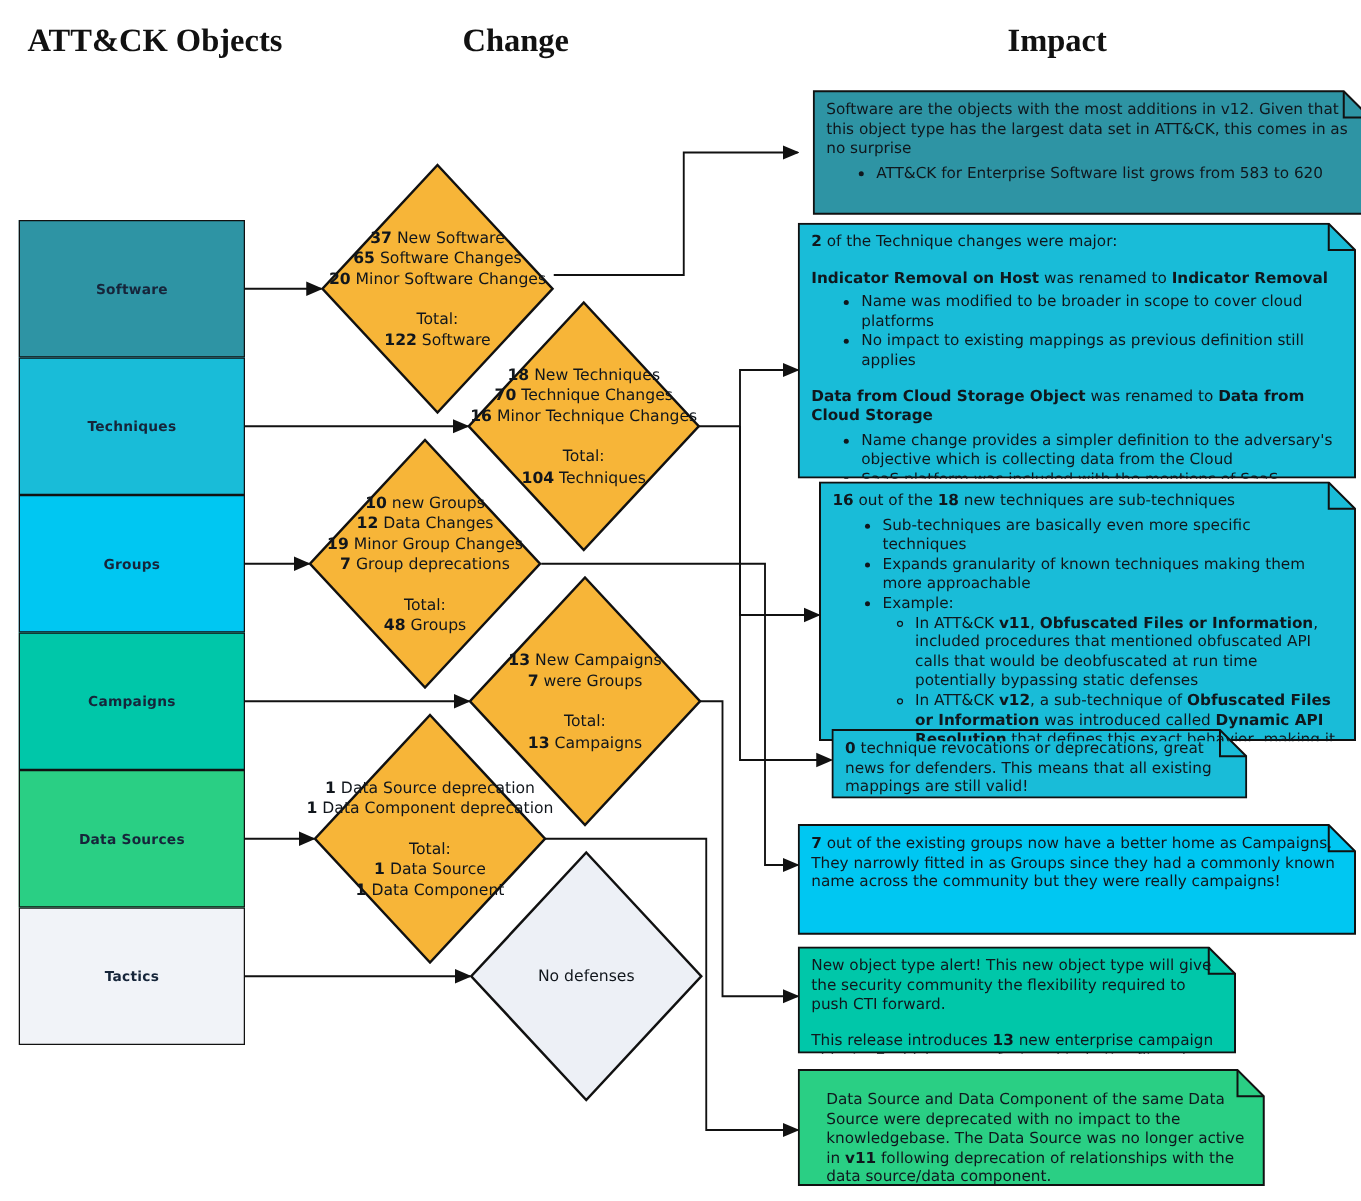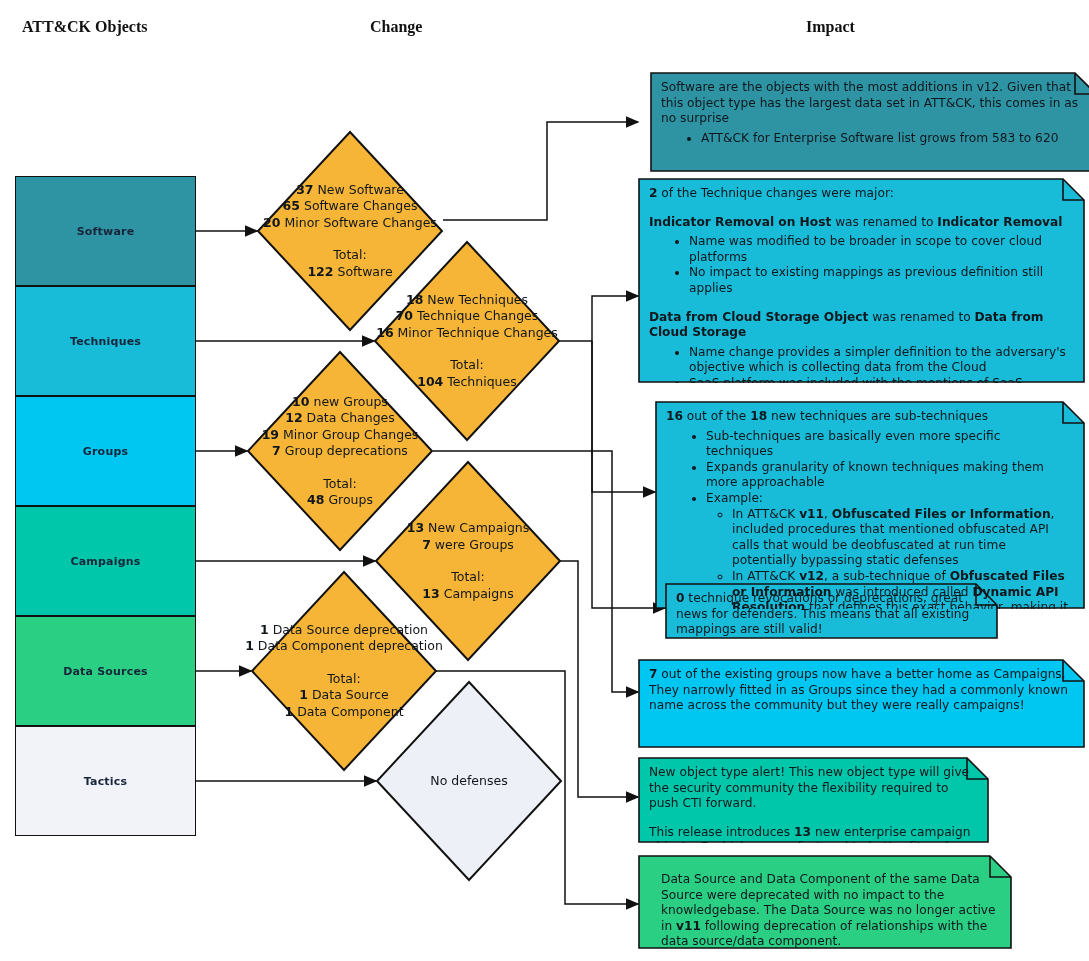--- a/index.html
+++ b/index.html
@@ -12,21 +12,21 @@
     font-family: "DejaVu Sans", sans-serif;
     overflow: hidden;
   }
   .canvas { position: absolute; inset: 0; }
   svg.wires { position: absolute; left:0; top:0; width:1089px; height:961px; pointer-events:none; }
 
   .col-header {
     position: absolute;
     font-family: "Liberation Serif", serif;
     font-weight: bold;
-    font-size: 16px;
+    font-size: 26px;
     color: #111111;
     white-space: nowrap;
   }
 
   
   .objbox {
     position: absolute;
     box-sizing: border-box;
     border: 1.6px solid #111;
     display: flex; align-items: center; justify-content: center;
@@ -246,21 +246,21 @@
       </ul>
       <p class="gap"><b>Data from Cloud Storage Object</b><span> was renamed to </span><b>Data from Cloud Storage</b></p>
       <ul>
         <li>Name change provides a simpler definition to the adversary's objective which is collecting data from the Cloud</li>
         <li>SaaS platform was included with the mentions of SaaS providers such as Slack, Confluence, and Salesforce</li>
 
       </ul>
     </div>
   </div>
 
-  <div class="note" style="left:655px; top:401px; width:430px; height:208px;">
+  <div class="note" style="left:655px; top:385px; width:430px; height:208px;">
     <svg class="noteshape" viewBox="0 0 430 208" preserveAspectRatio="none">
       <path d="M1,1 H408 L429,22 V207 H1 Z" fill="#19BCD8" stroke="#111" stroke-width="1.6"></path>
       <path d="M408,1 V22 H429" fill="none" stroke="#111" stroke-width="1.6"></path>
     </svg>
     <div class="notebody">
       <p><b>16</b><span> out of the </span><b>18</b><span> new techniques are sub-techniques</span></p>
       <ul>
         <li>Sub-techniques are basically even more specific techniques</li>
         <li>Expands granularity of known techniques making them more approachable</li>
         <li>

